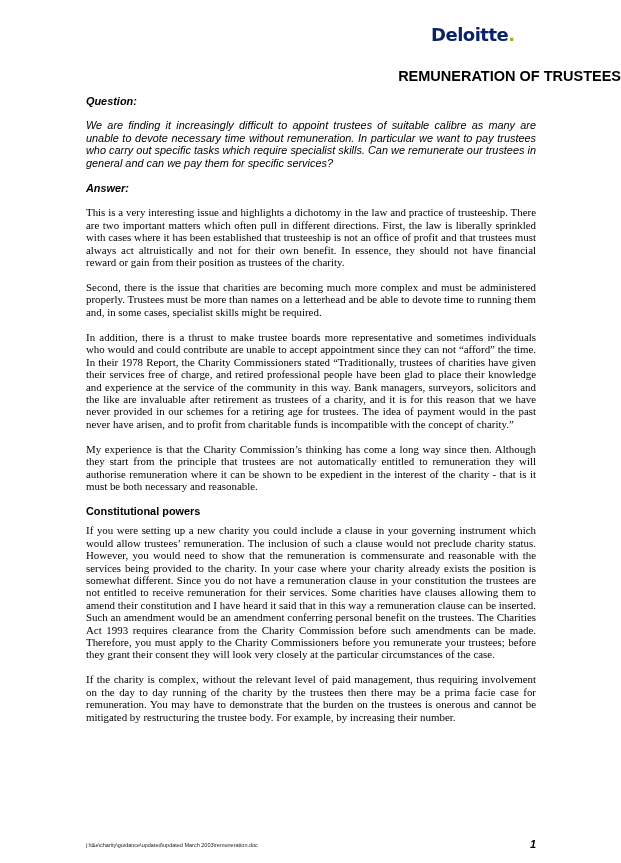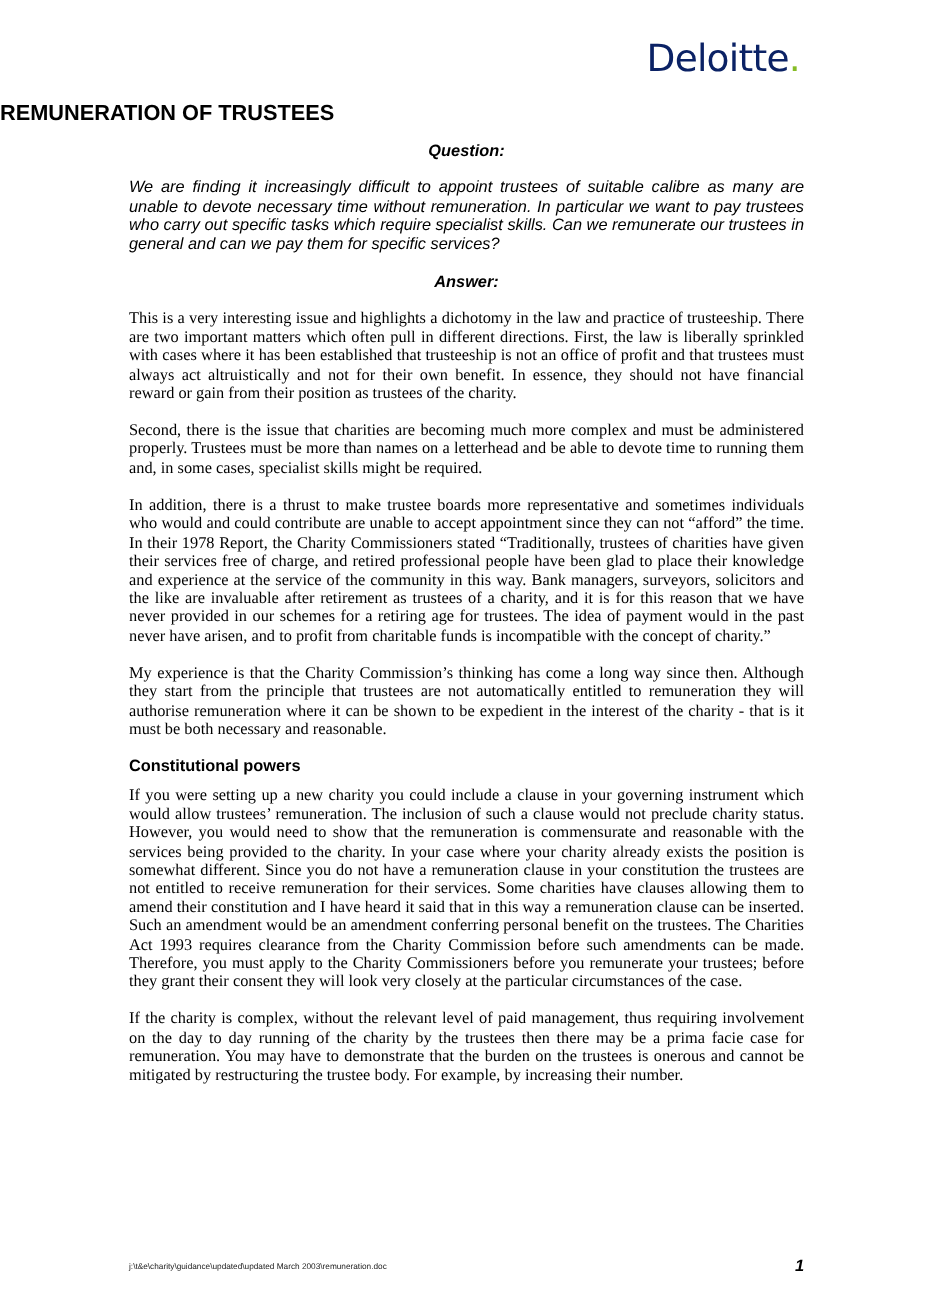--- a/index.html
+++ b/index.html
@@ -1,24 +1,24 @@
 <!DOCTYPE html>
 <html><head>
   <meta charset="utf-8">
   <style>
     html, body { margin: 0; padding: 0; background: #ffffff; }
     body { width: 621px; height: 863px; position: relative; overflow: hidden;
            font-family: "Liberation Sans", sans-serif; color: #000; }
     .logo { position: absolute; left: 431px; top: 24px; font-family: "DejaVu Sans", sans-serif;
-            font-weight: normal; font-size: 25px; color: #0b2265; letter-spacing: -0.5px; }
+            font-weight: bold; font-size: 18px; color: #0b2265; letter-spacing: -0.5px; }
     .logo .dot { color: #86bc25; }
-    .title { position: absolute; left: 0; width: 621px; top: 68px; text-align: left;
+    .title { position: absolute; left: 0; width: 621px; top: 68px; text-align: right;
              font-weight: bold; font-size: 14.5px; }
     .content { position: absolute; left: 86px; width: 450px; top: 95px; font-size: 10.9px; line-height: 12.4px; }
-    .label { font-weight: bold; font-style: italic; margin: 0 0 12px 0; text-align: center; }
+    .label { font-weight: bold; font-style: italic; margin: 0 0 12px 0; }
     .q { font-style: italic; margin: 12px 0 13px 0; text-align: justify; }
     p.para { margin: 0 0 12.6px 0; text-align: justify; font-family: Liberation Serif, serif; }
     .heading { font-weight: bold; margin: 0 0 7px 0; }
     .footer-path { position: absolute; left: 86px; top: 842px; font-size: 5.5px; color: #222; }
     .page-num { position: absolute; left: 530px; top: 838px; font-size: 11px; font-style: italic; font-weight: bold; }
   </style>
 </head>
 <body>
 
 <div class="logo"><span>Deloitte</span><span class="dot">.</span></div>

